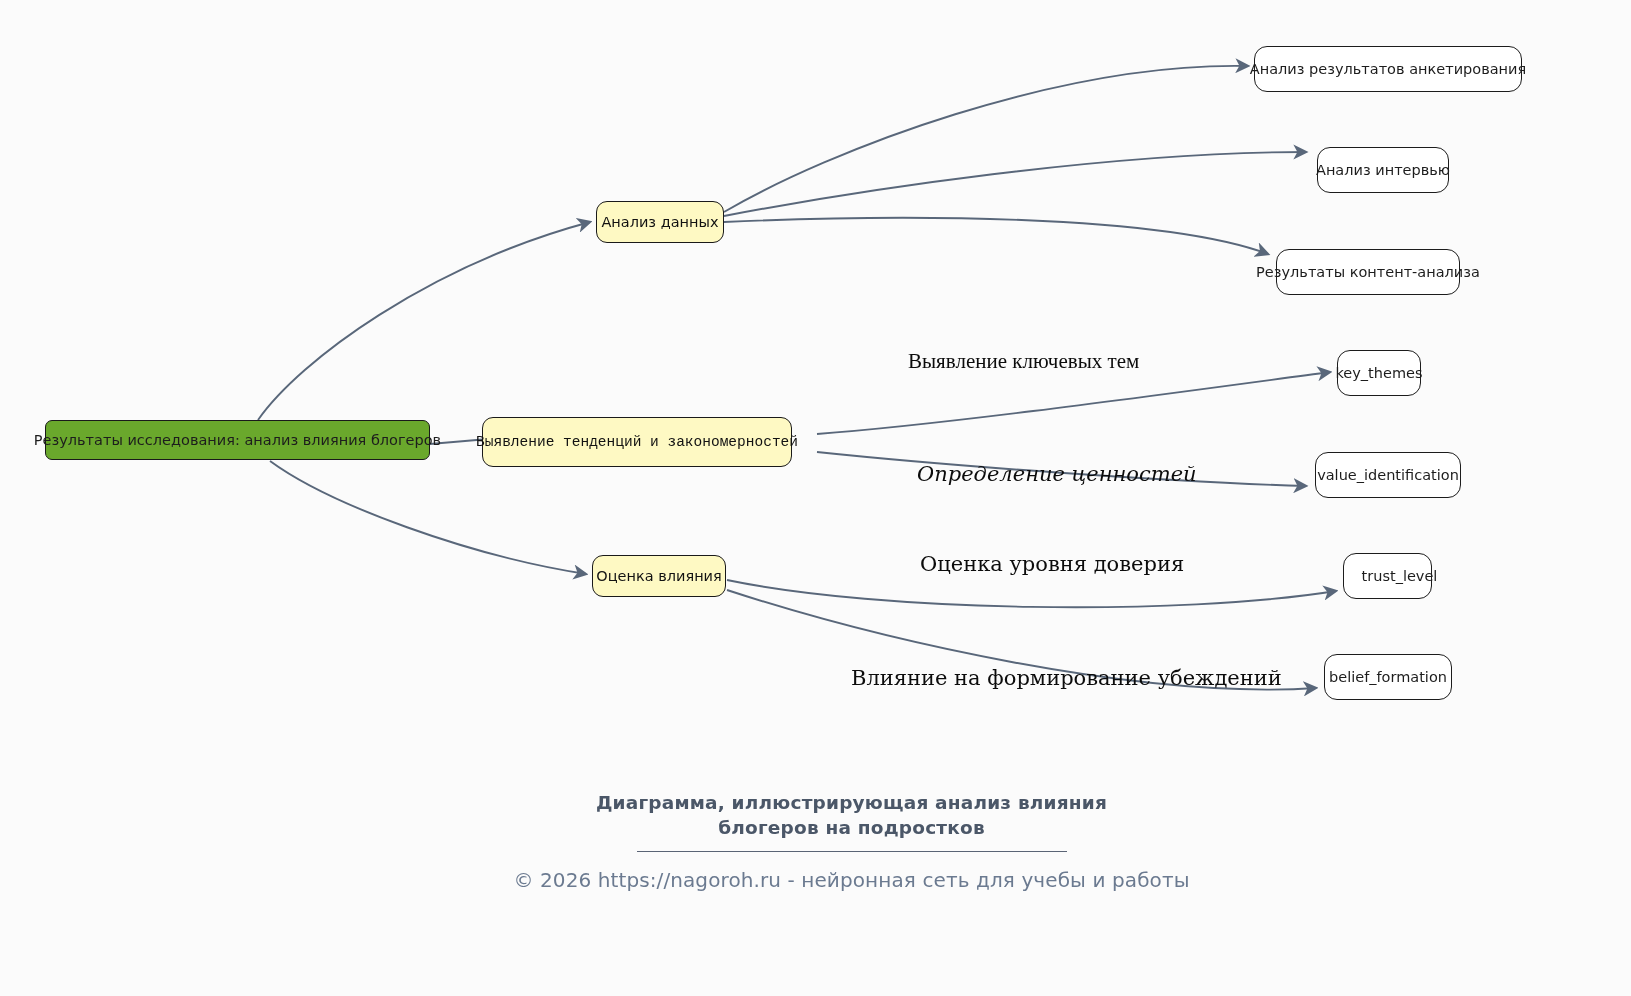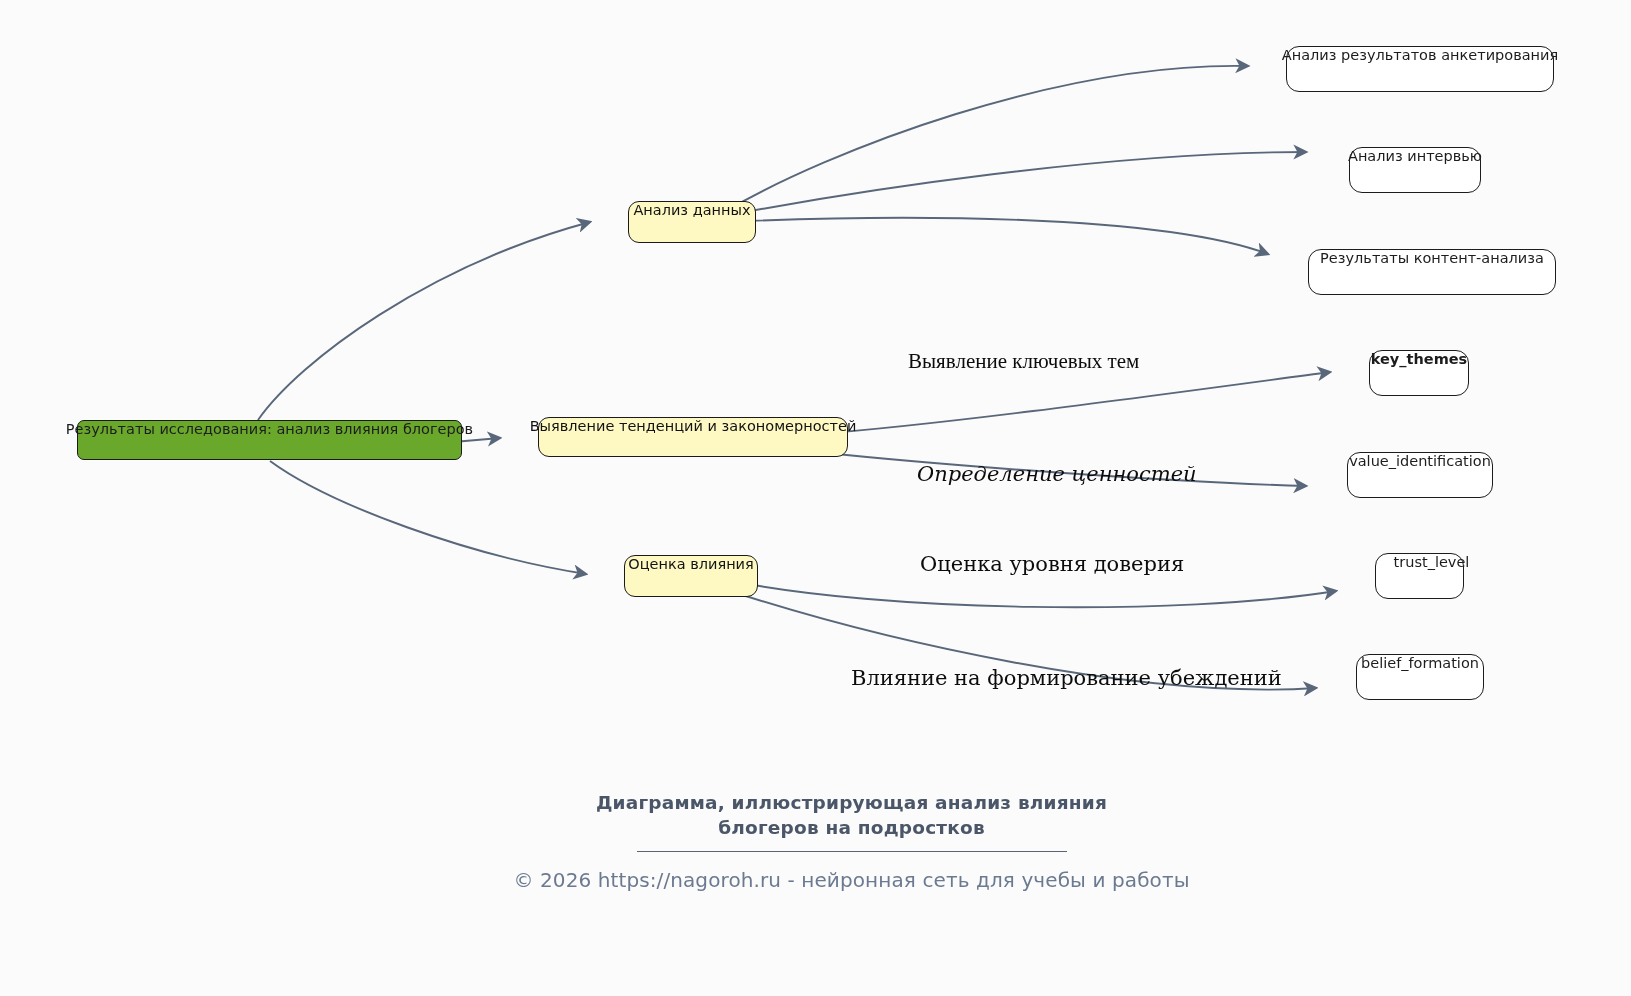--- a/index.html
+++ b/index.html
@@ -21,27 +21,26 @@
     left: 0;
     top: 0;
     width: 1631px;
     height: 996px;
     pointer-events: none;
   }
   .node {
     position: absolute;
     box-sizing: border-box;
     display: flex;
-    align-items: flex-start;
+    align-items: center;
     justify-content: center;
     text-align: center;
     border-radius: 12px;
     white-space: nowrap;
     line-height: 1.15;
-    margin-left: 32px;
   }
   .node-root {
     background: #6aa82c;
     border: 1.3px solid #1a1a1a;
     color: #1d1d1d;
     font-size: 14.5px;
     border-radius: 7px;
   }
   .node-branch {
     background: #fef9c3;
@@ -122,41 +121,41 @@
   </svg>
 
   <div class="node node-root" style="left:45px; top:420px; width:385px; height:40px;">
     <span>Результаты исследования: анализ влияния блогеров</span>
   </div>
 
   <div class="node node-branch" style="left:596px; top:201px; width:128px; height:42px;">
     <span>Анализ данных</span>
   </div>
 
-  <div class="node node-branch" style="left:506px; top:417px; width:310px; height:40px;">
+  <div class="node node-branch" style="left:482px; top:417px; width:310px; height:50px;font-family:Liberation Mono, monospace;">
     <span>Выявление тенденций и закономерностей</span>
   </div>
 
   <div class="node node-branch" style="left:592px; top:555px; width:134px; height:42px;">
     <span>Оценка влияния</span>
   </div>
 
   <div class="node node-leaf" style="left:1254px; top:46px; width:268px; height:46px;">
     <span>Анализ результатов анкетирования</span>
   </div>
 
   <div class="node node-leaf" style="left:1317px; top:147px; width:132px; height:46px;">
     <span>Анализ интервью</span>
   </div>
 
-  <div class="node node-leaf" style="left:1276px; top:249px; width:248px; height:46px;">
+  <div class="node node-leaf" style="left:1276px; top:249px; width:184px; height:46px;">
     <span>Результаты контент-анализа</span>
   </div>
 
-  <div class="node node-leaf" style="left:1337px; top:350px; width:100px; height:46px;font-weight:bold;">
+  <div class="node node-leaf" style="left:1337px; top:350px; width:84px; height:46px;">
     <span>key_themes</span>
   </div>
 
   <div class="node node-leaf" style="left:1315px; top:452px; width:146px; height:46px;">
     <span>value_identification</span>
   </div>
 
   <div class="node node-leaf" style="left:1343px; top:553px; width:89px; height:46px;padding-left:24px;">
     <span>trust_level</span>
   </div>

